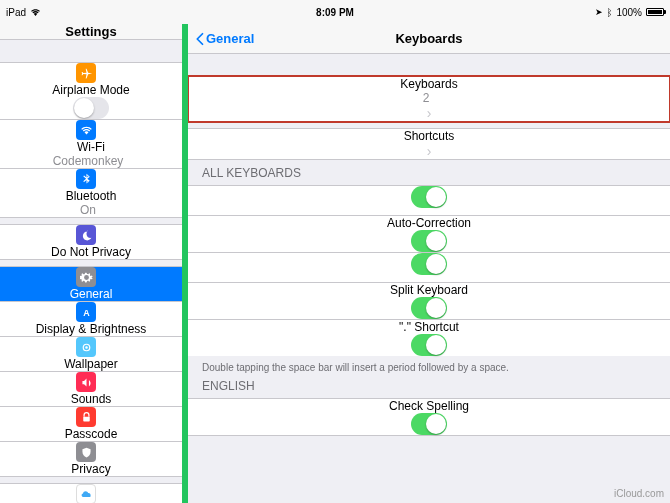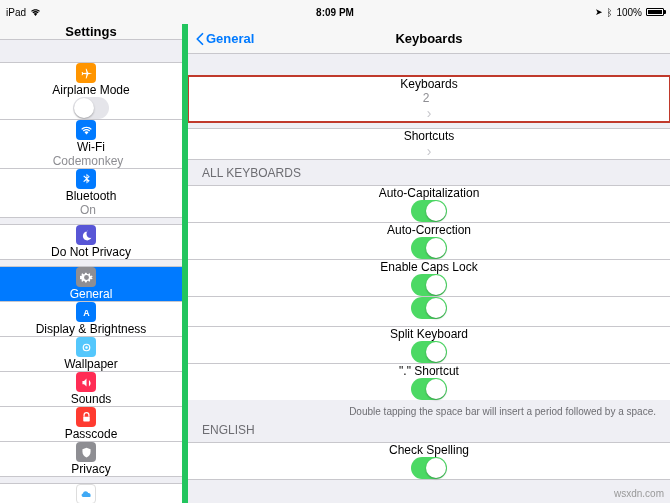--- a/index.html
+++ b/index.html
@@ -10,21 +10,21 @@
 .app { display: flex; width: 100%; height: 487px; }
 .sidebar { width: 188px; background: #efeff4; border-right: 6px solid #22c55e; display: flex; flex-direction: column; overflow-y: auto; }
 .sidebar-header { height: 30px; background: #f7f7f7; border-bottom: 1px solid #c8c7cc; display: flex; align-items: center; justify-content: center; font-weight: 600; font-size: 13px; }
 .detail { flex: 1; background: #efeff4; display: flex; flex-direction: column; overflow-y: auto; }
 .detail-header { height: 30px; background: #f7f7f7; border-bottom: 1px solid #c8c7cc; display: flex; align-items: center; justify-content: center; position: relative; font-weight: 600; font-size: 13px; }
 .back-btn { position: absolute; left: 6px; color: #007aff; font-size: 13px; display: flex; align-items: center; gap: 2px; cursor: pointer; }
 .back-btn svg { width: 10px; height: 14px; }
 .group { margin-top: 6px; }
 .group-first { margin-top: 22px; }
 .group-header { font-size: 12px; color: #6d6d72; padding: 0 14px 5px 14px; text-transform: uppercase; }
-.group-footer { font-size: 10px; color: #6d6d72; padding: 6px 14px 0 14px; text-align: right; }
+.group-footer { font-size: 10px; color: #6d6d72; padding: 6px 14px 0 14px; }
 .cell { background: #fff; min-height: 30px; display: flex; align-items: center; padding: 0 10px 0 10px; font-size: 12px; color: #000; position: relative; border-top: 0.5px solid #c8c7cc; flex-direction: column; }
 .cell:last-child { border-bottom: 0.5px solid #c8c7cc; }
 .group .cell:first-child { border-top: 0.5px solid #c8c7cc; }
 .cell .icon { width: 20px; height: 20px; border-radius: 4px; margin-right: 10px; display: flex; align-items: center; justify-content: center; flex-shrink: 0; }
 .icon svg { width: 13px; height: 13px; fill: #fff; }
 .cell-label { flex: 1; }
 .cell-value { color: #8e8e93; margin-right: 6px; font-size: 12px; }
 .chevron { color: #c7c7cc; font-size: 14px; }
 .cell.selected { background: #007aff; color: #fff; }
 .toggle { width: 36px; height: 22px; border-radius: 11px; position: relative; background: #e5e5ea; transition: background .2s; flex-shrink: 0; }
@@ -201,38 +201,31 @@
     <div class="group">
       <div class="cell">
         <span class="cell-label">Shortcuts</span>
         <span class="chevron">›</span>
       </div>
     </div>
 
     <div class="group">
       <div class="group-header">ALL KEYBOARDS</div>
       <div class="cell">
-        <span class="cell-label">Auto-Capitalization</span>
         <span class="toggle on">
             <span class="knob"></span>
           </span>
       </div>
       <div class="cell">
         <span class="cell-label">Auto-Correction</span>
         <span class="toggle on">
             <span class="knob"></span>
           </span>
       </div>
       <div class="cell">
-        <span class="cell-label">Enable Caps Lock</span>
-        <span class="toggle on">
-            <span class="knob"></span>
-          </span>
-      </div>
-      <div class="cell">
         <span class="toggle on">
             <span class="knob"></span>
           </span>
       </div>
       <div class="cell">
         <span class="cell-label">Split Keyboard</span>
         <span class="toggle on">
             <span class="knob"></span>
           </span>
       </div>
@@ -250,13 +243,13 @@
       <div class="cell">
         <span class="cell-label">Check Spelling</span>
         <span class="toggle on">
             <span class="knob"></span>
           </span>
       </div>
     </div>
   </div>
 </div>
 
-<div class="watermark">wsxdn.com</div>
+<div class="watermark">iCloud.com</div>
 
 </body></html>

